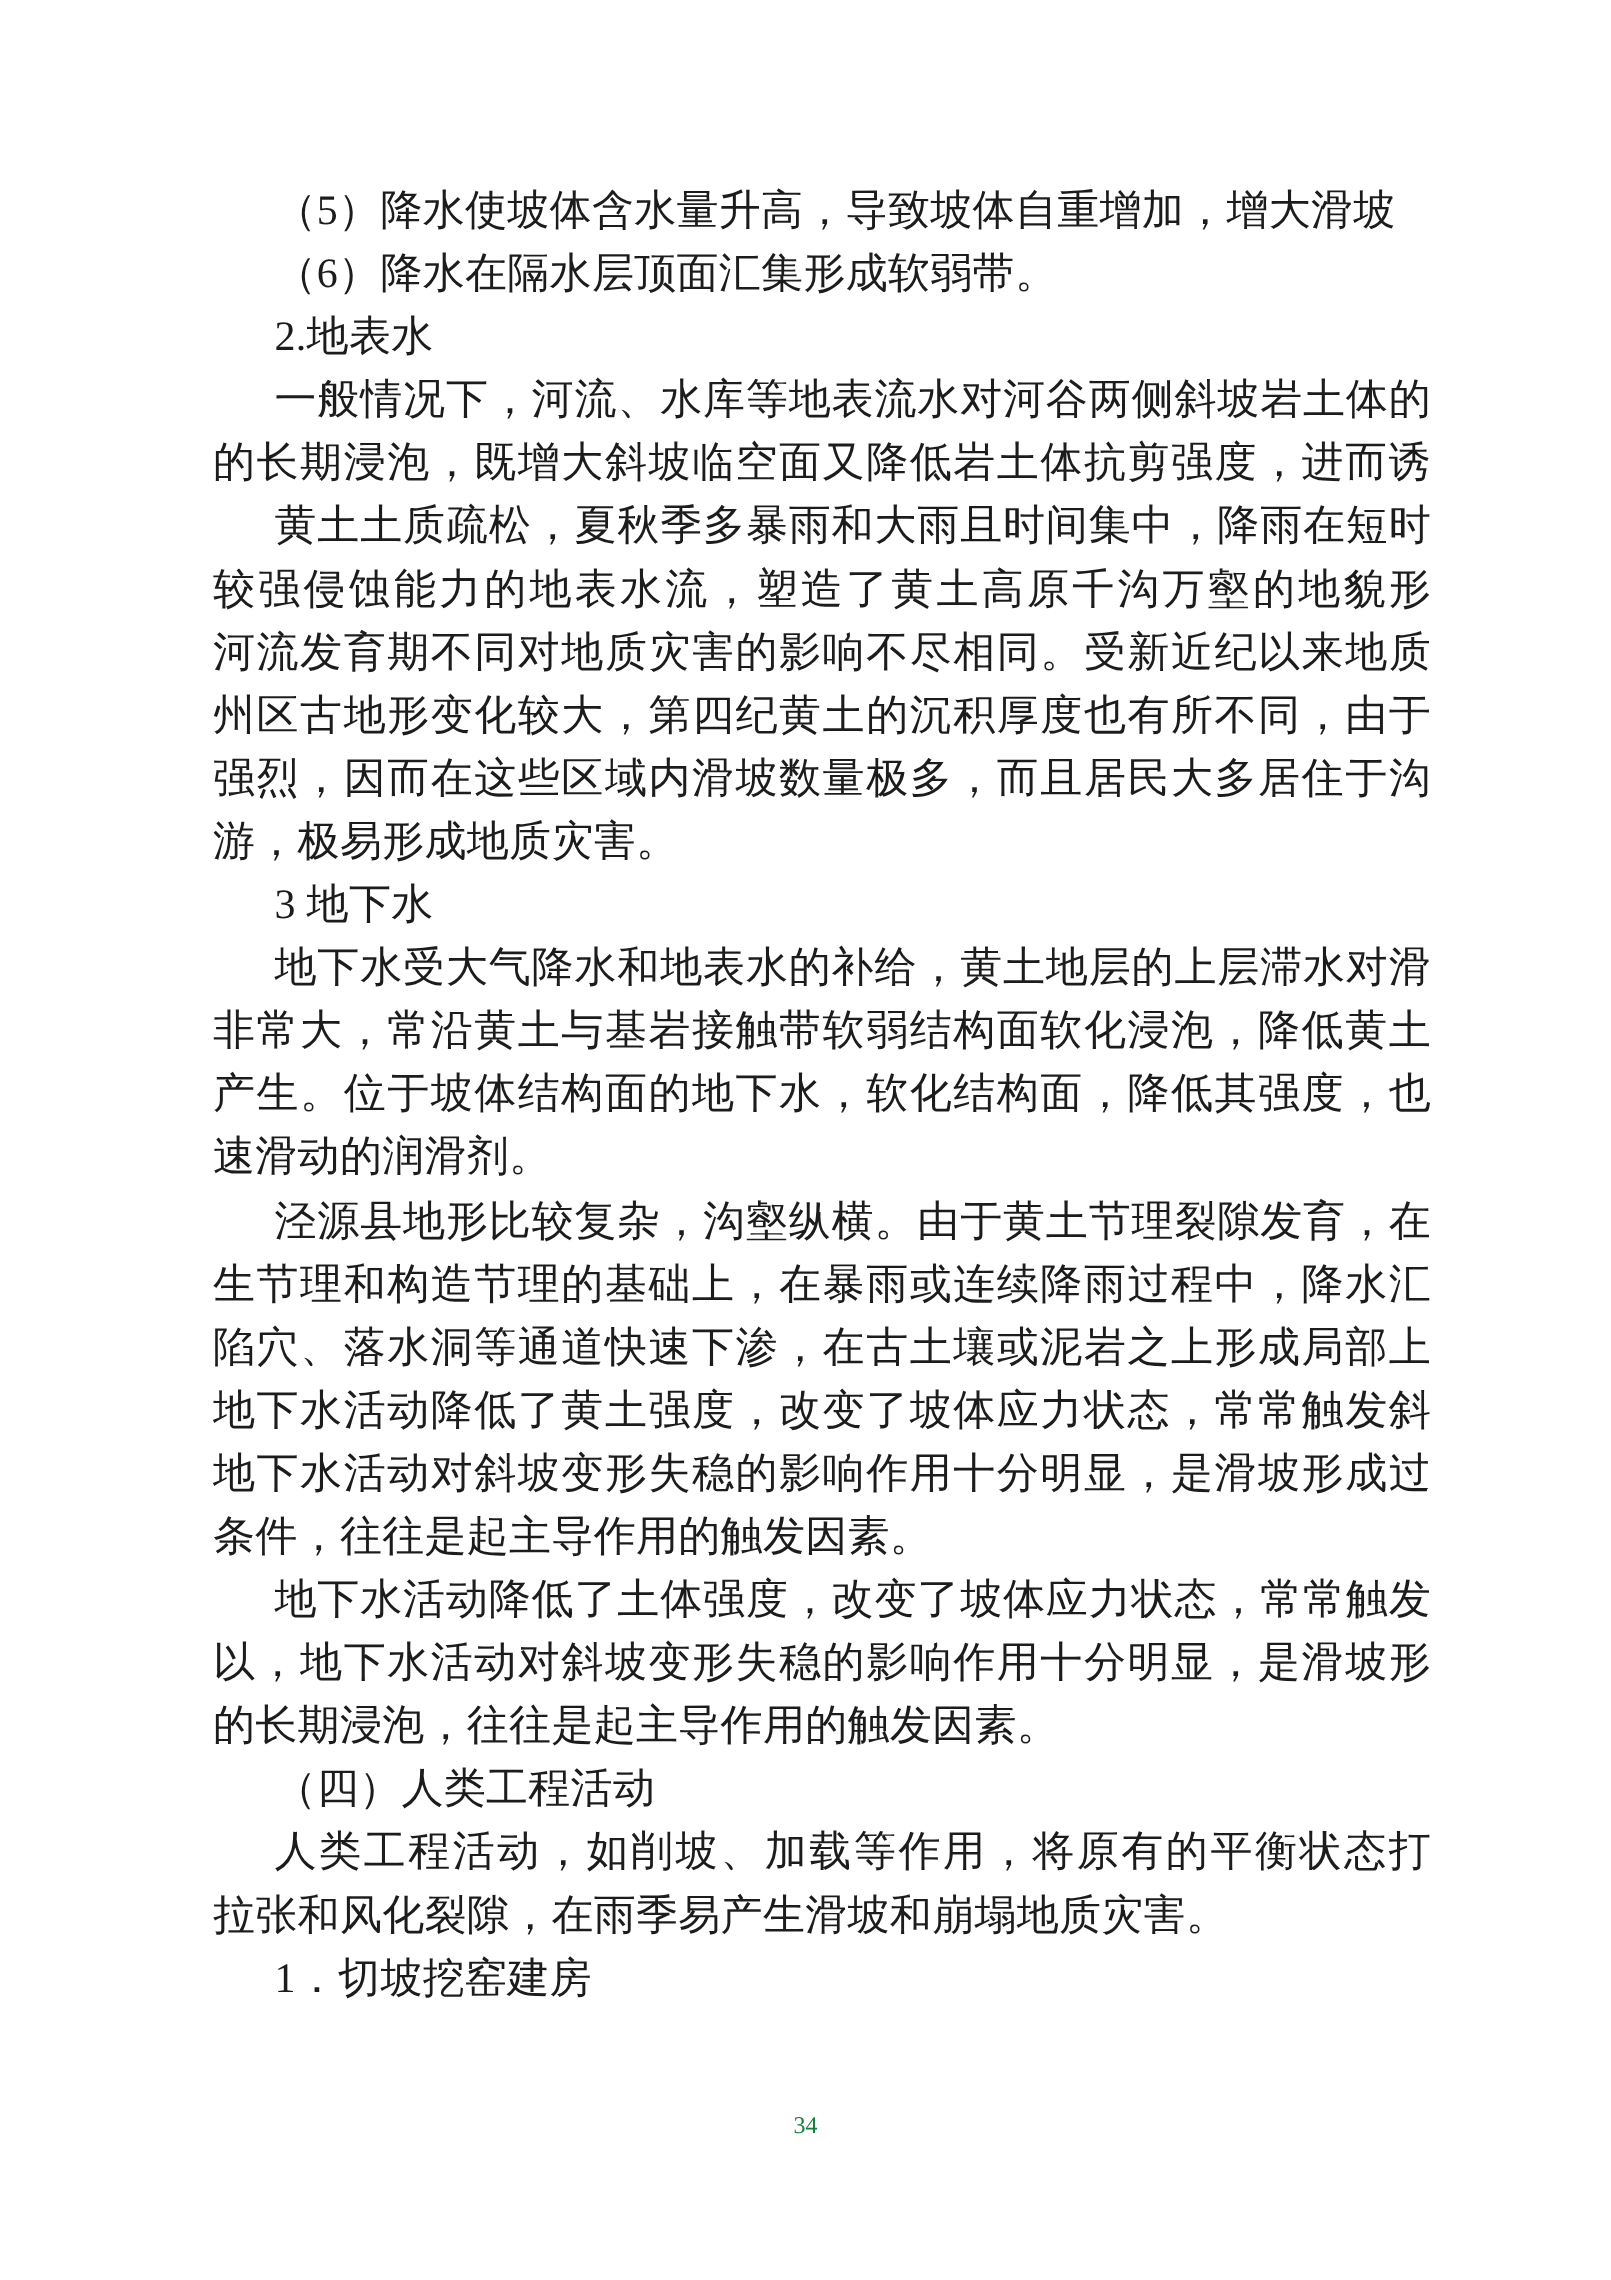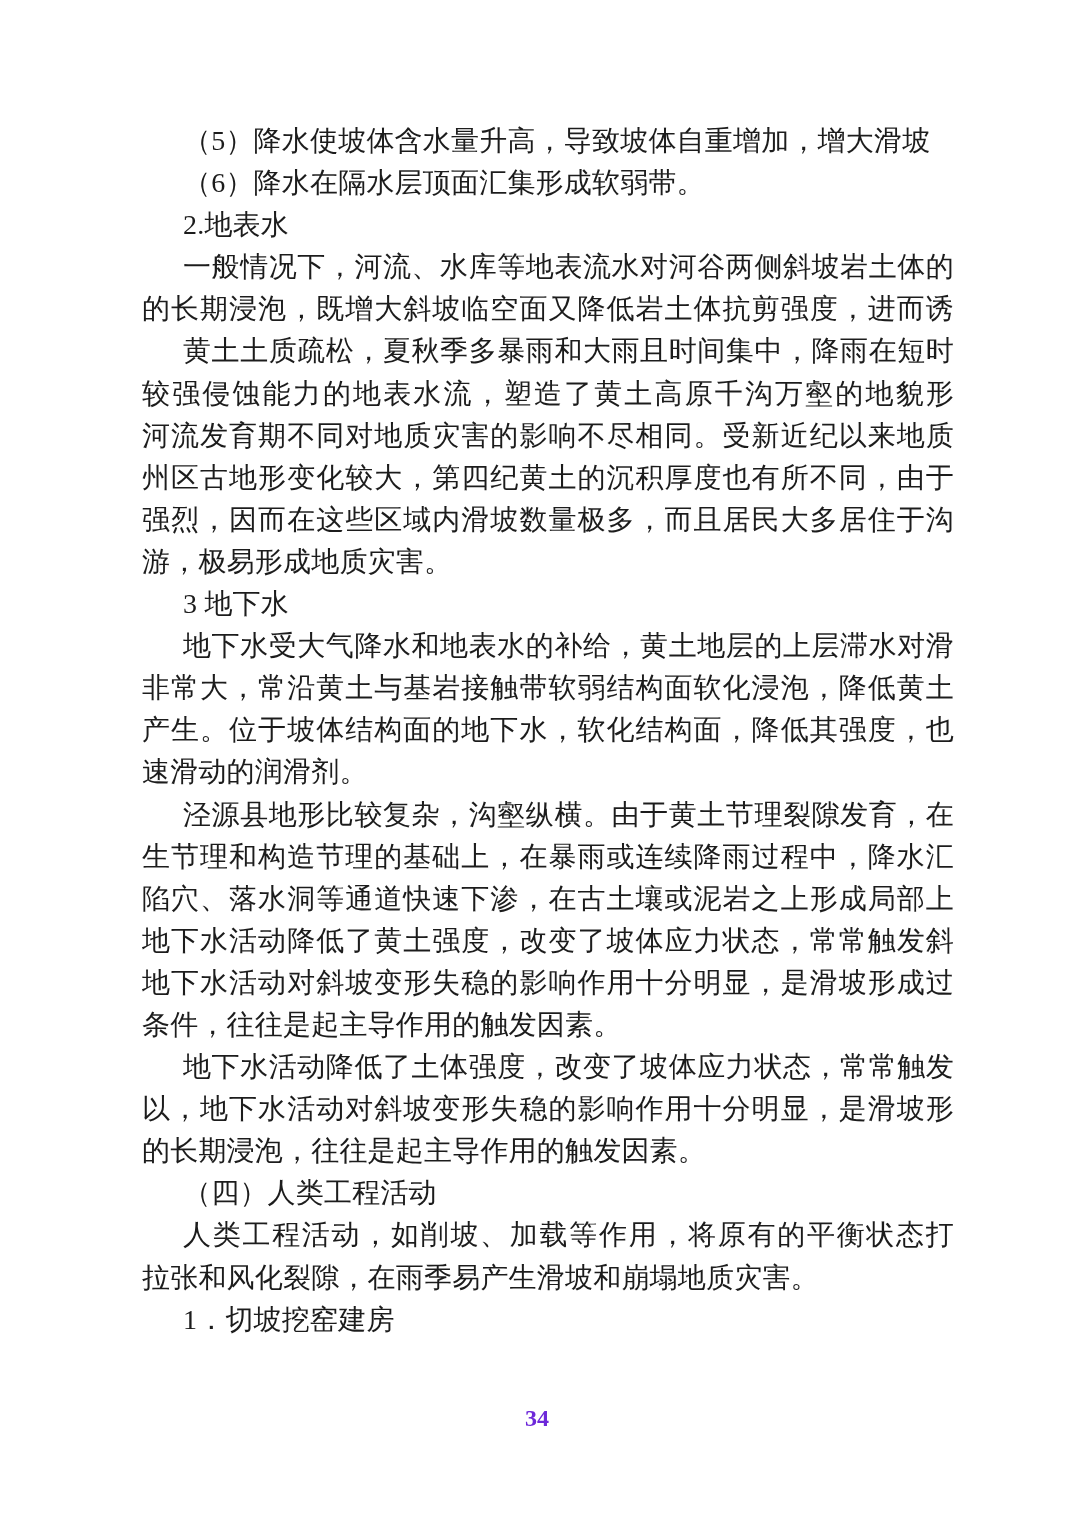--- a/index.html
+++ b/index.html
@@ -44,24 +44,23 @@
     text-align-last: justify;
   }
   .page-footer {
     position: absolute;
     left: 0;
     top: 1403px;
     width: 1074px;
     text-align: center;
   }
   .page-number {
-    font-size: 24px;
+    font-size: 16px;
     line-height: 30px;
-    color: #6d28d9;
-    font-weight: bold;
+    color: #15803d;
   }
 </style>
 </head>
 <body>
 
 <main class="page">
   <section class="doc-body" id="doc-body">
       <div class="paragraph">
         <div class="line first">（5）降水使坡体含水量升高，导致坡体自重增加，增大滑坡下滑分力；</div>
       </div>

